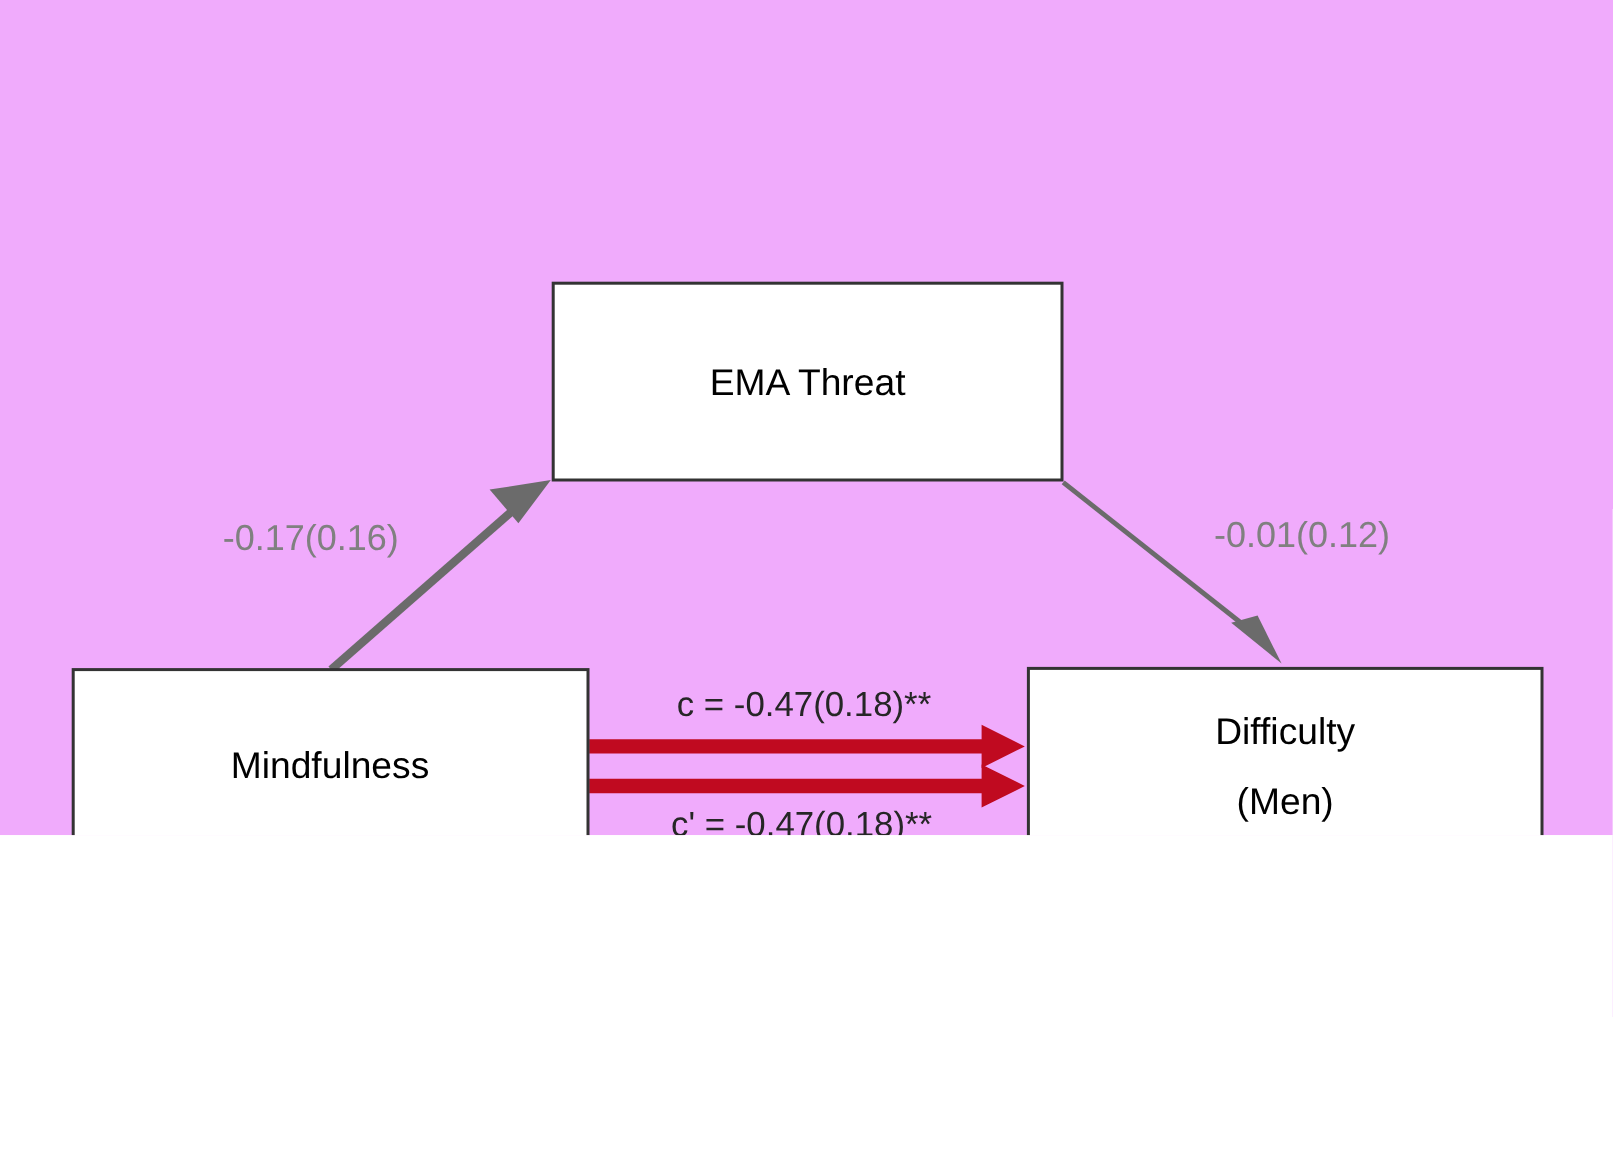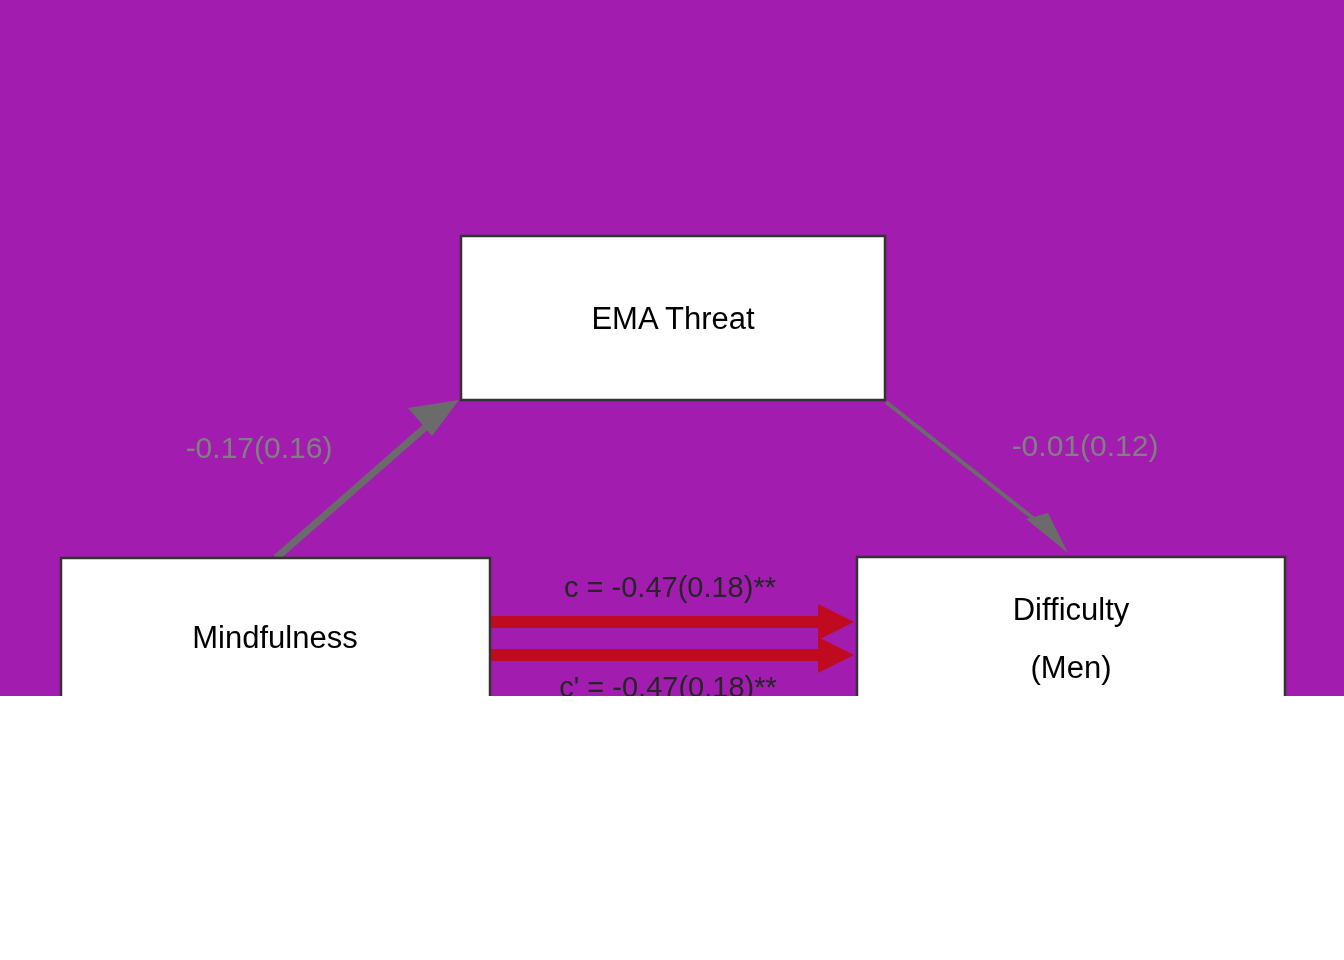--- a/index.html
+++ b/index.html
@@ -7,21 +7,21 @@
     padding: 0;
     background: #ffffff;
   }
   body {
     font-family: "Liberation Sans", sans-serif;
   }
   #canvas {
     position: relative;
     width: 1344px;
     height: 696px;
-    background: #a21caf;
+    background: #f0abfc;
     overflow: hidden;
   }
   #diagram-svg {
     position: absolute;
     top: 0;
     left: 0;
     width: 1344px;
     height: 960px;
   }
   .node-box {

